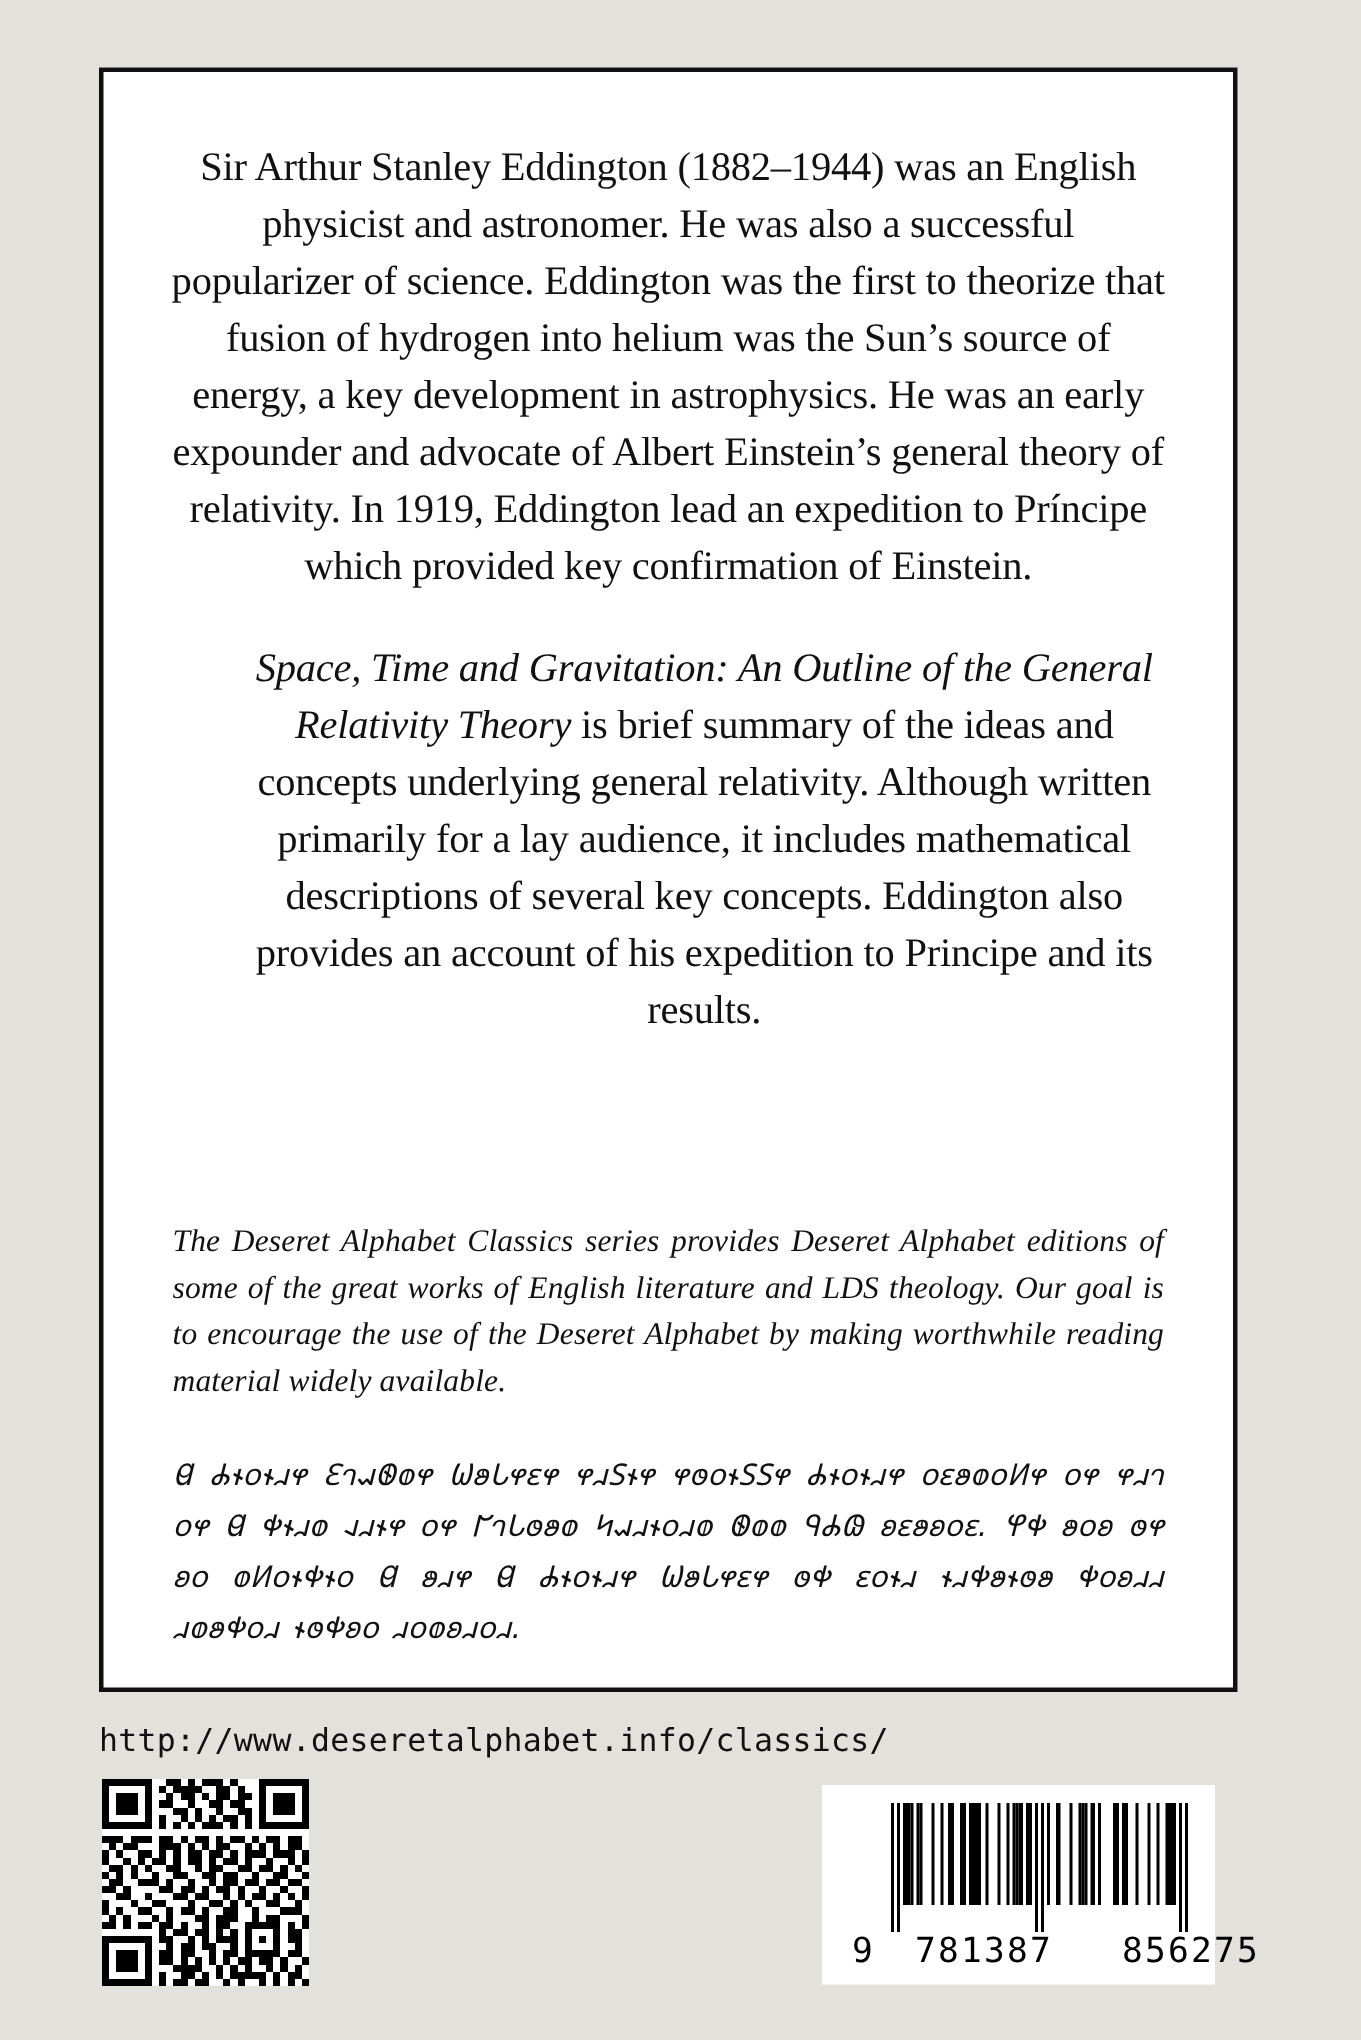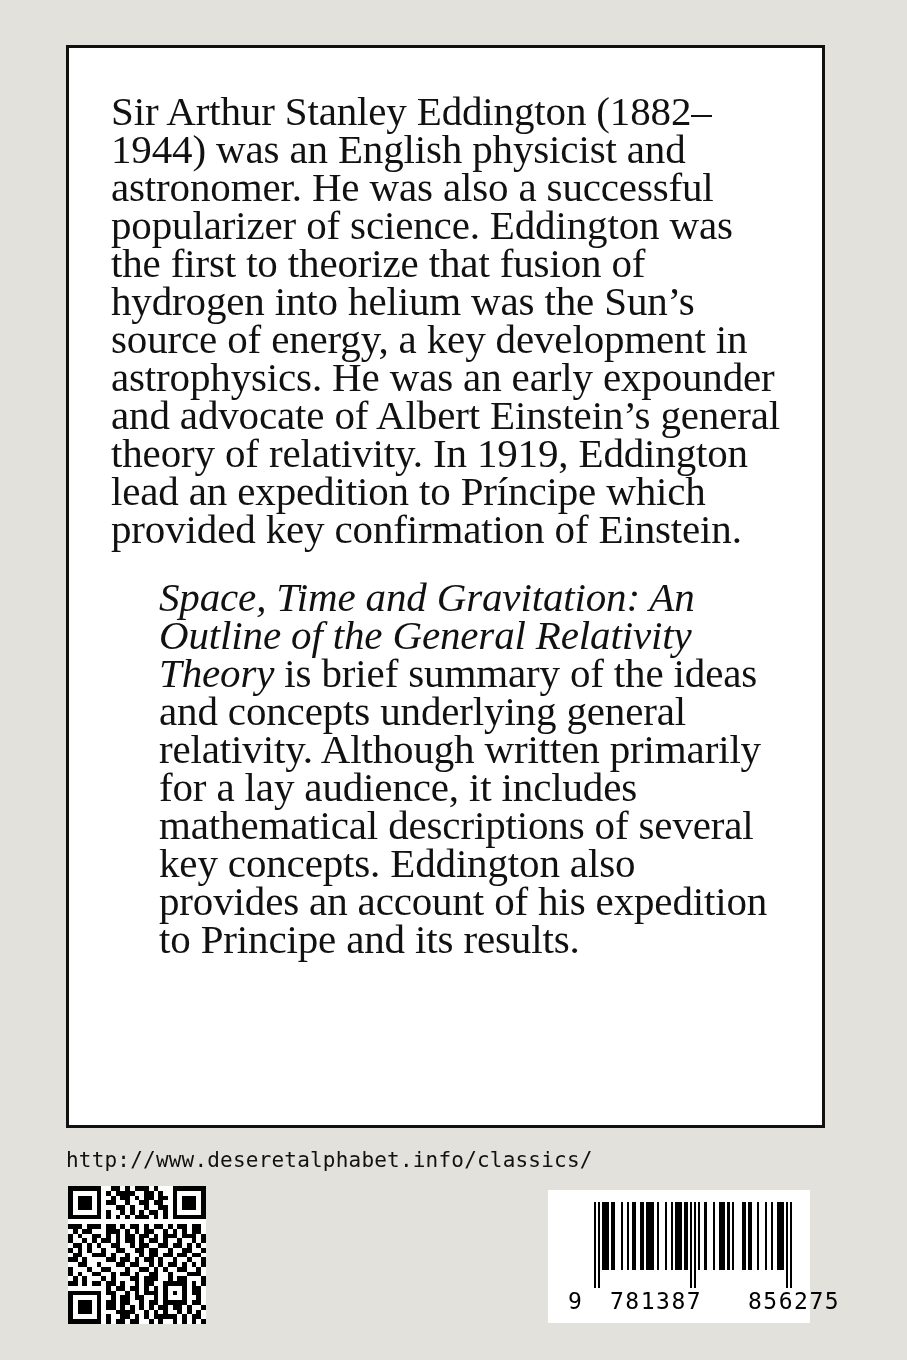--- a/index.html
+++ b/index.html
@@ -27,25 +27,25 @@
     box-sizing: border-box;
   }
 
   .page-inner {
     padding: 44px 42px 0 42px;
   }
 
   
   .blurb {
     font-family: "Liberation Serif", serif;
-    font-size: 41px;
+    font-size: 27px;
     line-height: 38px;
     color: #111111;
     margin: 0 0 30px 0;
-    text-align: left;
+    text-align: center;
     letter-spacing: -0.15px;
   }
   .blurb.second {
     margin-bottom: 0;
     margin-left: 48px;
   }
   .booktitle {
     font-style: italic;
   }
 
@@ -153,23 +153,25 @@
 
 <div class="page-block">
   <div class="page-inner">
 
     <p class="blurb">Sir Arthur Stanley Eddington (1882–1944) was an English physicist and astronomer. He was also a successful popularizer of science. Eddington was the first to theorize that fusion of hydrogen into helium was the Sun’s source of energy, a key development in astrophysics. He was an early expounder and advocate of Albert Einstein’s general theory of relativity. In 1919, Eddington lead an expedition to Príncipe which provided key confirmation of Einstein.</p>
 
     <p class="blurb second"><span class="booktitle">Space, Time and Gravitation: An Outline of the General Relativity Theory</span><span> is brief summary of the ideas and concepts underlying general relativity. Although written primarily for a lay audience, it includes mathematical descriptions of several key concepts. Eddington also provides an account of his expedition to Principe and its results.</span></p>
 
     <div class="series-spacer"></div>
 
+    <p class="series-note">The Deseret Alphabet Classics series provides Deseret Alphabet editions of some of the great works of English literature and LDS theology. Our goal is to encourage the use of the Deseret Alphabet by making worthwhile reading material widely available.</p>
 
     <div class="deseret-gap"></div>
 
+    <p class="deseret-note">𐐔 𐐌𐐮𐐬𐐮𐐯𐐸 𐐁𐐻𐐱𐐧𐐭𐐸 𐐎𐐵𐐢𐐸𐐩𐐸 𐐸𐐯𐐠𐐮𐐸 𐐸𐐫𐐬𐐮𐐠𐐠𐐸 𐐌𐐮𐐬𐐮𐐯𐐸 𐐬𐐩𐐵𐐭𐐬𐐥𐐸 𐐬𐐸 𐐸𐐯𐐻 𐐬𐐸 𐐔 𐐡𐐮𐐯𐐭 𐐰𐐯𐐮𐐸 𐐬𐐸 𐐊𐐻𐐢𐐫𐐵𐐭 𐐤𐐱𐐯𐐮𐐬𐐯𐐭 𐐧𐐭𐐭 𐐋𐐌𐐘 𐐪𐐩𐐵𐐪𐐬𐐩. 𐐐𐐡 𐐵𐐬𐐪 𐐫𐐸 𐐪𐐬 𐐭𐐥𐐬𐐮𐐡𐐮𐐬 𐐔 𐐵𐐯𐐸 𐐔 𐐌𐐮𐐬𐐮𐐯𐐸 𐐎𐐵𐐢𐐸𐐩𐐸 𐐫𐐡 𐐩𐐬𐐮𐐯 𐐮𐐯𐐡𐐵𐐮𐐫𐐵 𐐡𐐬𐐪𐐯𐐯 𐐯𐐭𐐵𐐡𐐬𐐯 𐐮𐐫𐐡𐐪𐐬 𐐯𐐬𐐭𐐪𐐯𐐬𐐯.</p>
 
   </div>
 </div>
 
 <div class="url-line">http://www.deseretalphabet.info/classics/</div>
 
 <div class="qr-wrap">
   <svg viewBox="0 0 29 29" shape-rendering="crispEdges">
     <rect width="29" height="29" fill="#ffffff"></rect>
     <g fill="#000000">

